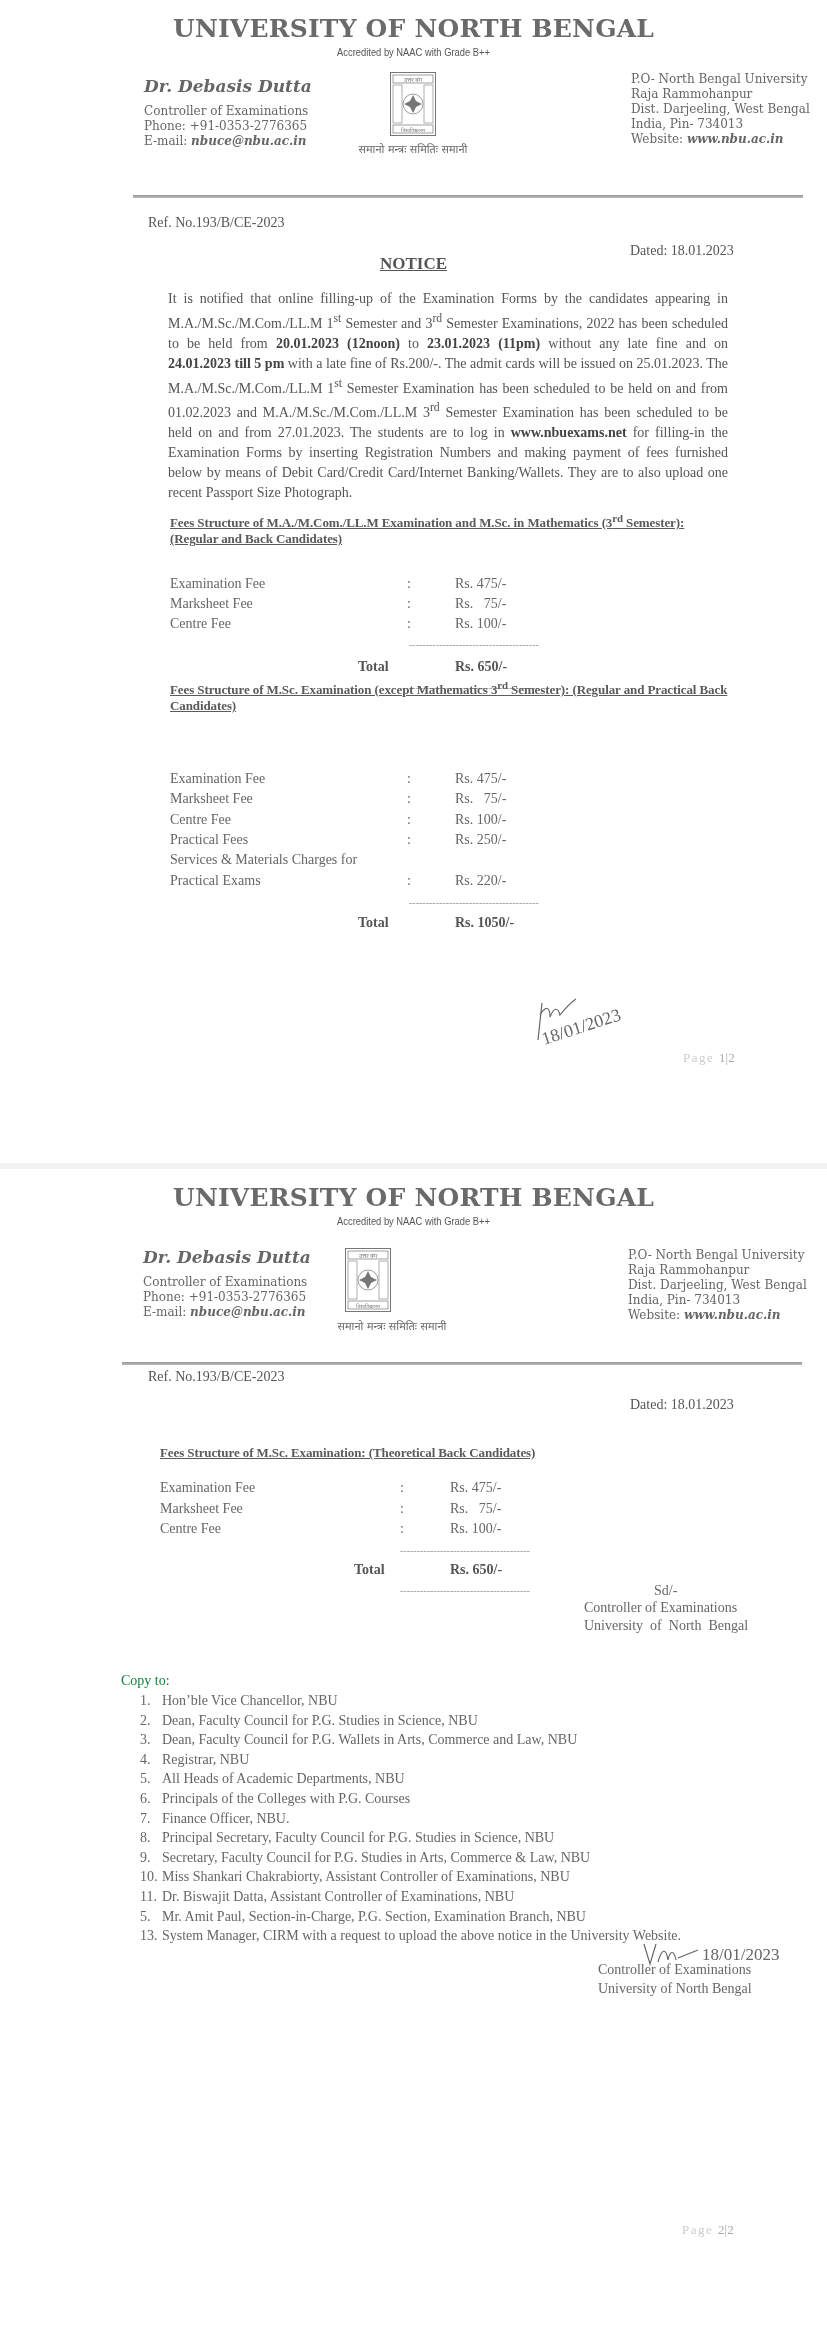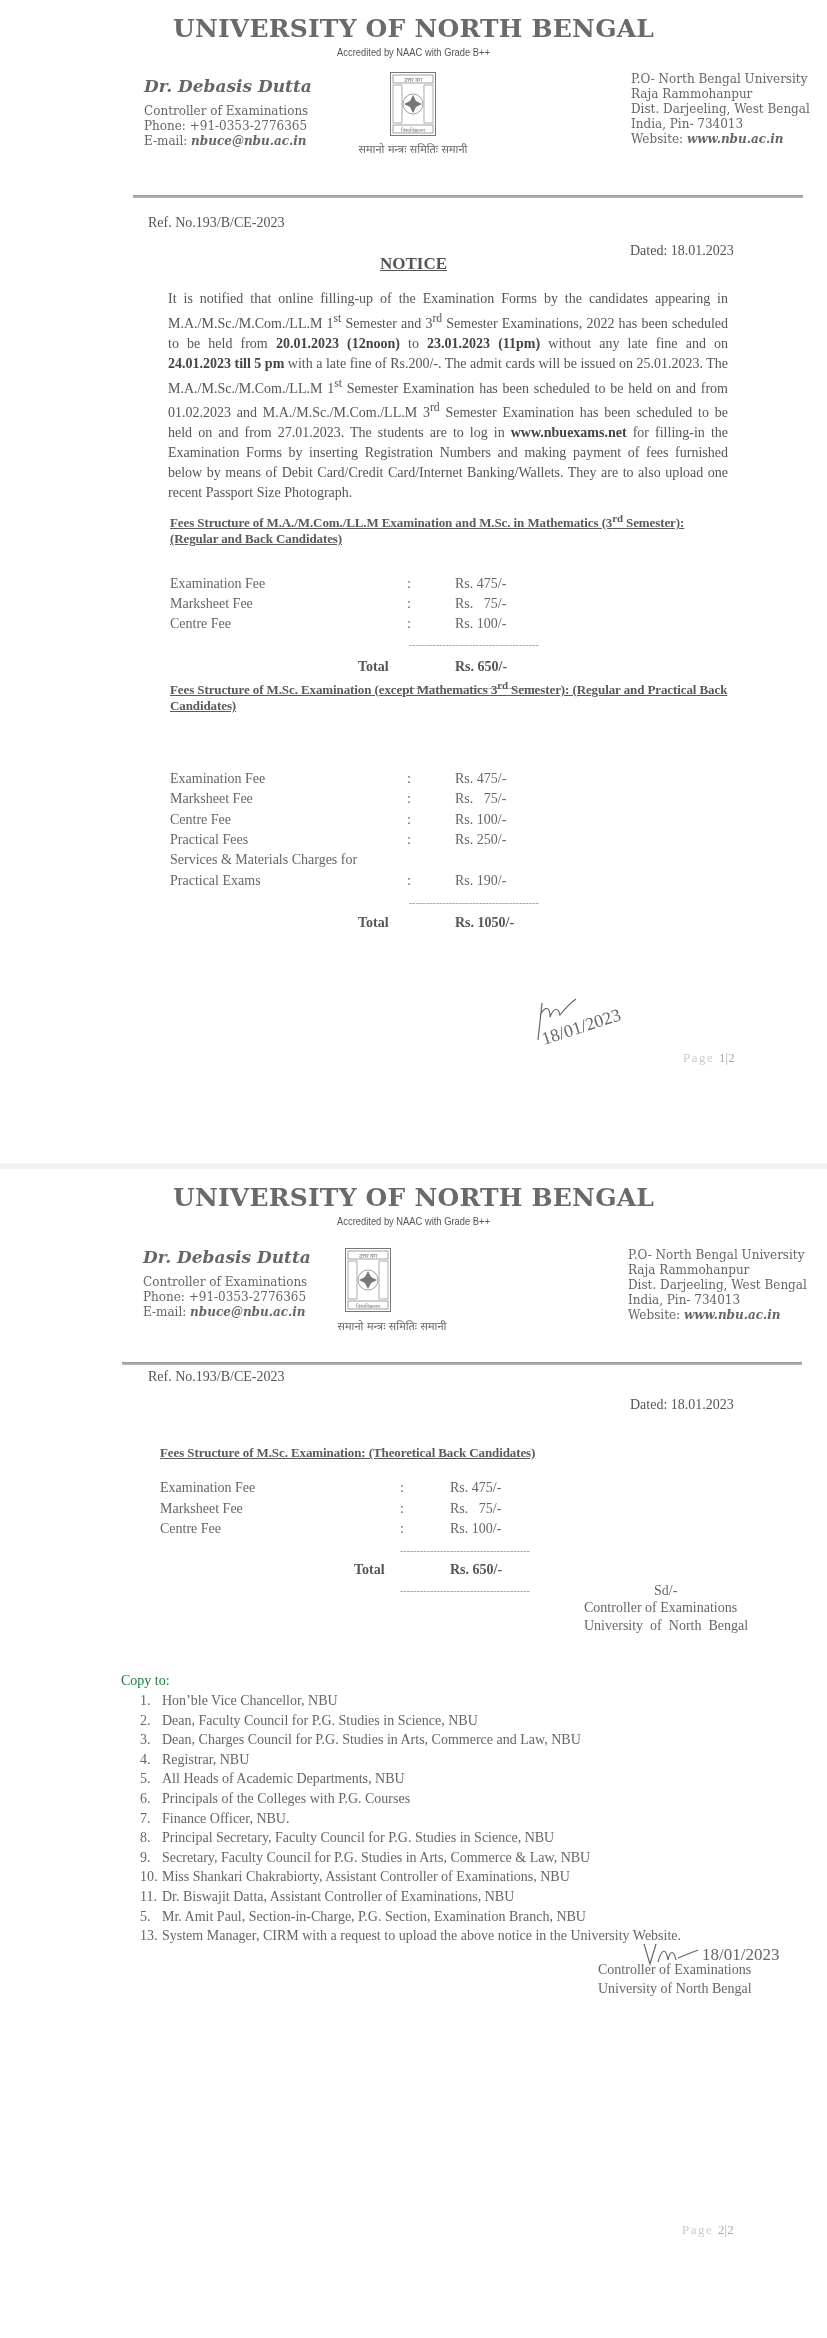--- a/index.html
+++ b/index.html
@@ -133,21 +133,21 @@
       <span class="fee-label">Practical Fees</span>
       <span class="fee-colon">:</span>
       <span class="fee-val">Rs. 250/-</span>
     </div>
   <div class="fee-row" style="left:170px; top:852px;">
       <span class="fee-label">Services &amp; Materials Charges for</span>
     </div>
   <div class="fee-row" style="left:170px; top:873px;">
       <span class="fee-label">Practical Exams</span>
       <span class="fee-colon">:</span>
-      <span class="fee-val">Rs. 190/-</span>
+      <span class="fee-val">Rs. 220/-</span>
     </div>
   <div class="dashes" style="left:409px; top:897px;">-----------------------------------------------</div>
   <div class="total-label" style="left:358px; top:915px;">Total</div>
   <div class="total-val" style="left:455px; top:915px;">Rs. 1050/-</div>
 
   <svg class="sig-scribble" style="left:530px; top:985px;" width="150" height="70" viewBox="0 0 150 70">
     <path d="M8 55 L12 18 M10 30 C16 20 20 22 20 32 C24 22 28 22 30 30 C34 25 40 18 46 14" fill="none" stroke="#666" stroke-width="1.2"></path>
     <text x="14" y="60" font-size="18" fill="#666" font-family="Liberation Serif, serif" transform="rotate(-18 14 60)">18/01/2023</text>
   </svg>
 
@@ -218,21 +218,21 @@
   <div class="sd" style="left:654px; top:414px;">Sd/-</div>
   <div class="sign-line" style="left:584px; top:431px;">Controller of Examinations</div>
   <div class="sign-line" style="left:584px; top:449px; white-space:pre;">University  of  North  Bengal</div>
 
   <div class="copy-to" style="top:504px;">Copy to:</div>
 </div>
 
 <ol class="copy-list">
   <li><span class="num">1.</span><span>Hon’ble Vice Chancellor, NBU</span></li>
   <li><span class="num">2.</span><span>Dean, Faculty Council for P.G. Studies in Science, NBU</span></li>
-  <li><span class="num">3.</span><span>Dean, Charges Council for P.G. Studies in Arts, Commerce and Law, NBU</span></li>
+  <li><span class="num">3.</span><span>Dean, Faculty Council for P.G. Wallets in Arts, Commerce and Law, NBU</span></li>
   <li><span class="num">4.</span><span>Registrar, NBU</span></li>
   <li><span class="num">5.</span><span>All Heads of Academic Departments, NBU</span></li>
   <li><span class="num">6.</span><span>Principals of the Colleges with P.G. Courses</span></li>
   <li><span class="num">7.</span><span>Finance Officer, NBU.</span></li>
   <li><span class="num">8.</span><span>Principal Secretary, Faculty Council for P.G. Studies in Science, NBU</span></li>
   <li><span class="num">9.</span><span>Secretary, Faculty Council for P.G. Studies in Arts, Commerce &amp; Law, NBU</span></li>
   <li><span class="num">10.</span><span>Miss Shankari Chakrabiorty, Assistant Controller of Examinations, NBU</span></li>
   <li><span class="num">11.</span><span>Dr. Biswajit Datta, Assistant Controller of Examinations, NBU</span></li>
   <li><span class="num">5.</span><span>Mr. Amit Paul, Section-in-Charge, P.G. Section, Examination Branch, NBU</span></li>
   <li><span class="num">13.</span><span>System Manager, CIRM with a request to upload the above notice in the University Website.</span></li>

